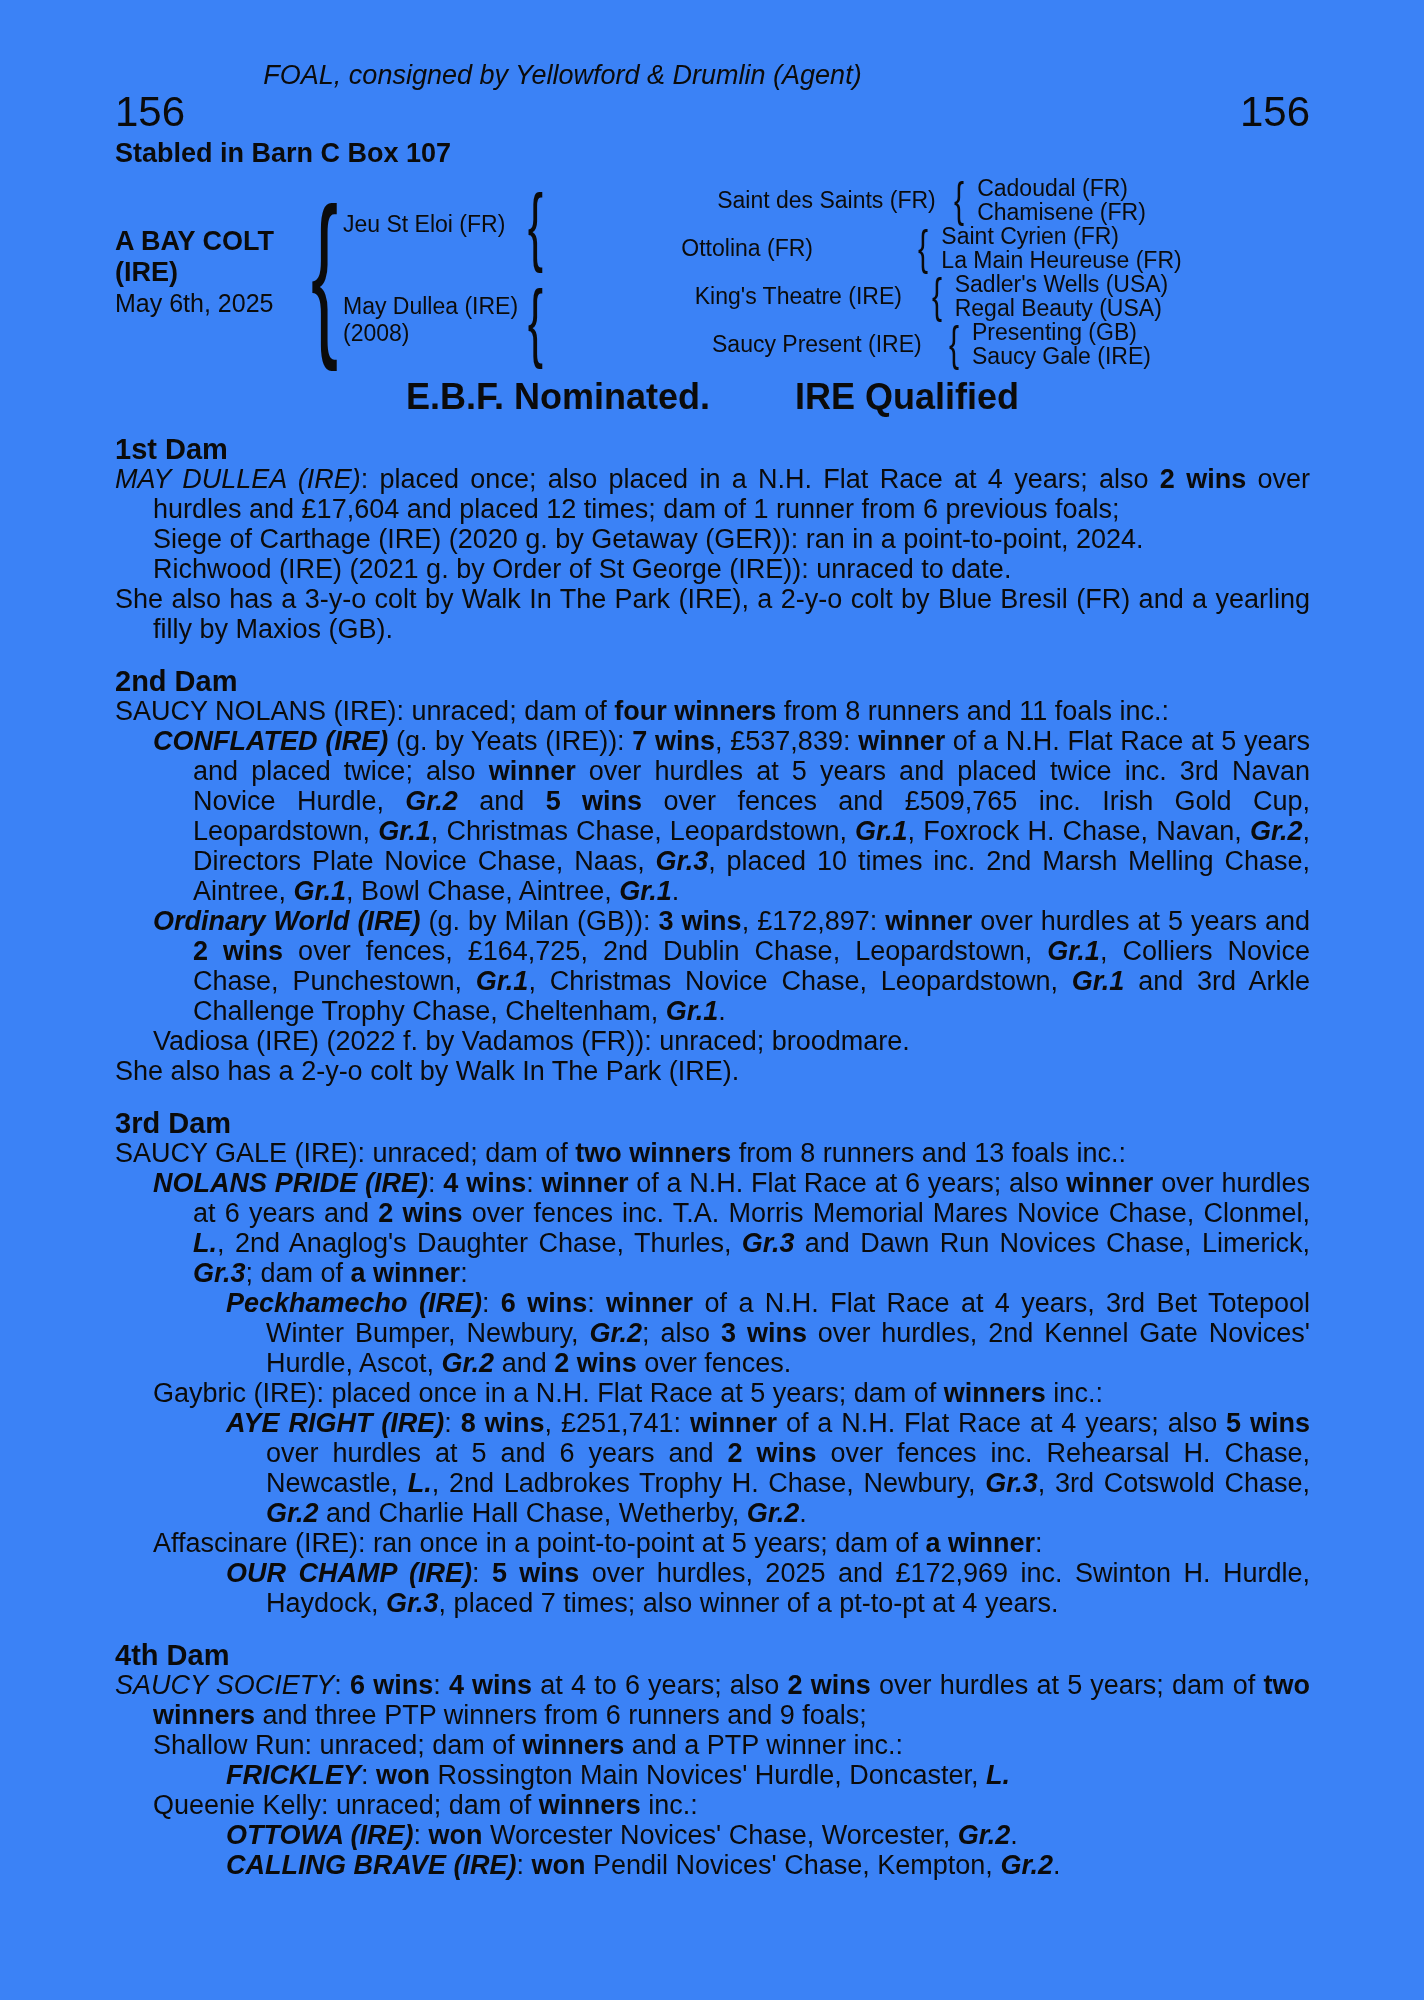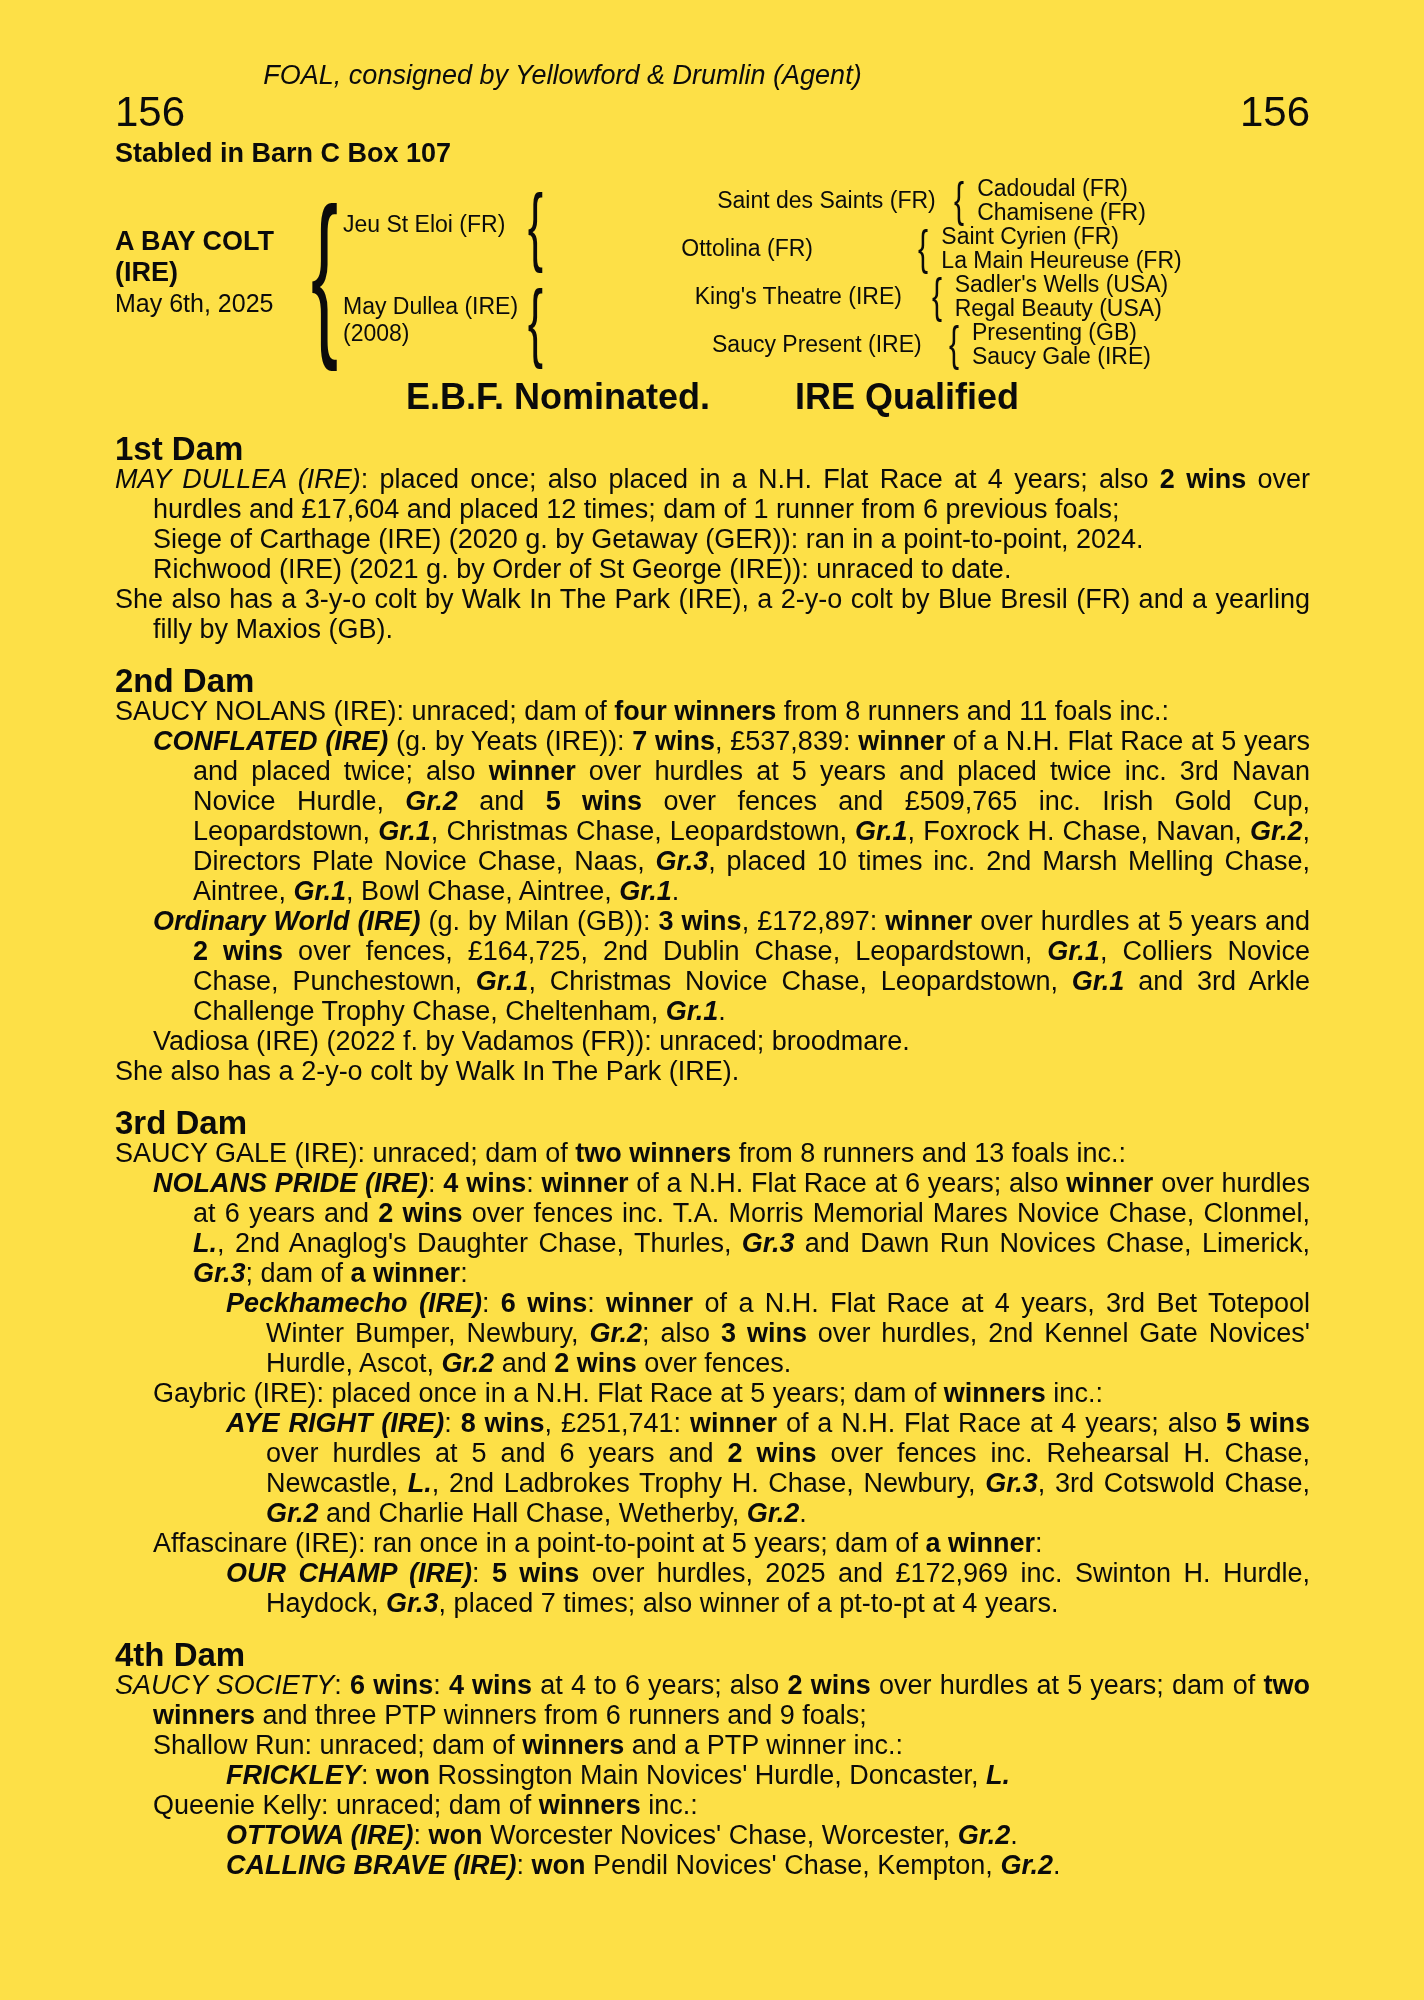--- a/index.html
+++ b/index.html
@@ -1,20 +1,20 @@
 <!DOCTYPE html>
 <html><head>
 <meta charset="utf-8">
 <style>
   html,body{margin:0;padding:0;background:#e8e8e8;}
   .page{
     position:relative;
     width:1424px;height:2000px;
     margin:0 auto;
-    background:#fde047;
+    background:#3b82f6;
     color:#0b0b0b;
     font-family:"Liberation Sans", sans-serif;
     box-sizing:border-box;
     padding:0 114px 0 115px;
     overflow:hidden;
   }
   
   .consign{
     margin-top:60px;
     text-align:center;
@@ -55,21 +55,21 @@
   .g3{display:flex;flex-direction:column;justify-content:center;padding-left:8px;}
   .g3 div{line-height:24px;white-space:nowrap;}
   
   .nom-row{
     display:flex;justify-content:center;gap:85px;
     margin-top:14px;
     font-weight:bold;font-size:36px;line-height:30px;
   }
   
   .sec{margin-top:22px;}
-  .sec-h{font-size:33px;font-weight:bold;line-height:30px;margin:0 0 0 0;}
+  .sec-h{font-size:29px;font-weight:bold;line-height:30px;margin:0 0 0 0;}
   .p{margin:0;text-align:justify;font-size:27px;line-height:30px;}
   .h0{padding-left:38px;text-indent:-38px;}
   .h1{margin-left:38px;padding-left:40px;text-indent:-40px;}
   .h2{margin-left:111px;padding-left:40px;text-indent:-40px;}
   .b{font-weight:bold;}
   .i{font-style:italic;}
 </style>
 </head>
 <body>
 

